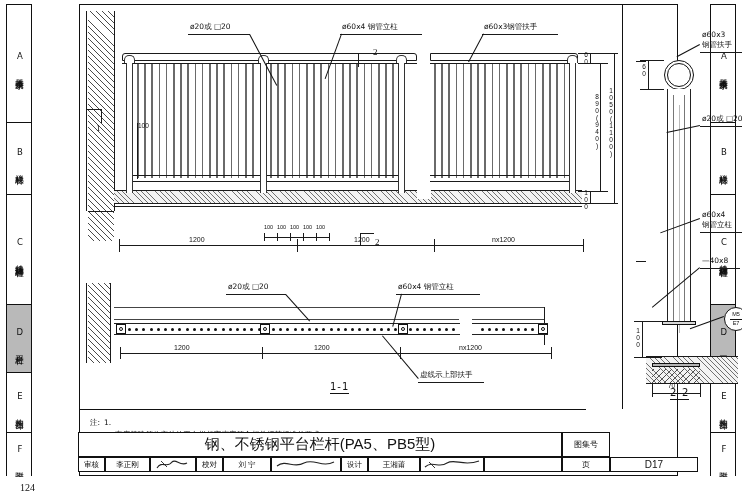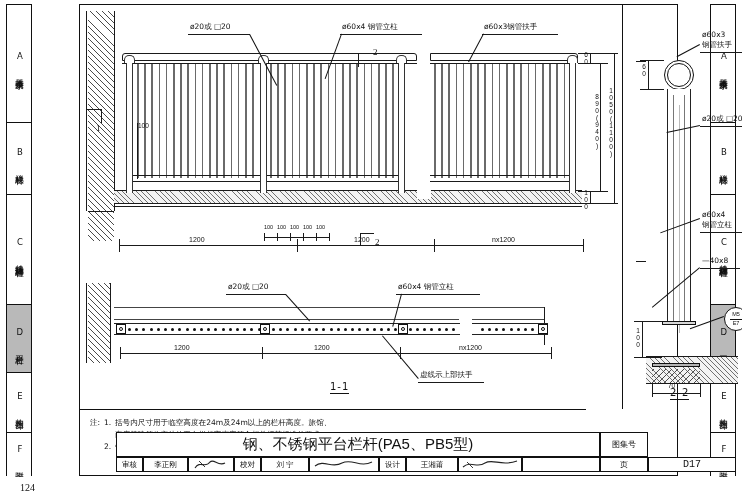--- a/index.html
+++ b/index.html
@@ -485,38 +485,37 @@
     </div>
     <div class="leader" style="left:98px;top:312px;width:36px;transform:rotate(160deg);"></div>
 
     <div class="caption small" style="left:44px;top:382px;text-align:center;">2-2</div>
   </div>
 
   <div id="notes">
       <div class="nrow">
         <span class="nlabel">注:</span>
         <span class="nnum">1.</span>
-        <span>括号内尺寸用于临空高度在24m及24m以上的栏杆高度。旅馆、</span>
       </div>
       <div class="nrow">
         <span class="nlabel"></span>
         <span class="nnum"></span>
         <span>商店等建筑临空处的平台栏杆高度应符合相关规范标准的要求。</span>
       </div>
       <div class="nrow">
         <span class="nlabel"></span>
         <span class="nnum">2.</span>
         <span>饰面做法和颜色按工程设计。</span>
       </div>
     </div>
 
   <div class="abs" style="left:546px;top:412px;width:0;height:0;"></div>
 </div>
 
-<div class="abs" id="tbwrap" style="left:78px;top:432px;width:620px;height:40px;margin-left:38px;">
+<div class="abs" id="tbwrap" style="left:78px;top:432px;width:620px;height:40px;">
   <div class="tb" style="left:0;top:0;width:484px;height:25px;font-size:15px;">钢、不锈钢平台栏杆(PA5、PB5型)</div>
   <div class="tb" style="left:484px;top:0;width:48px;height:25px;font-size:8px;">图集号</div>
 
   <div class="tb" style="left:0;top:25px;width:27px;height:15px;font-size:7.5px;">审核</div>
   <div class="tb" style="left:27px;top:25px;width:45px;height:15px;font-size:7.5px;">李正刚</div>
   <div class="tb" style="left:72px;top:25px;width:46px;height:15px;">
     <svg width="40" height="13" viewBox="0 0 40 13">
       <path d="M4 10 C9 2, 14 11, 19 4 C23 0, 27 9, 34 5" stroke="#222" stroke-width="1.1" fill="none"></path>
       <path d="M8 3 L14 9" stroke="#222" stroke-width="0.9" fill="none"></path>
     </svg>
@@ -531,16 +530,16 @@
   <div class="tb" style="left:263px;top:25px;width:27px;height:15px;font-size:7.5px;">设计</div>
   <div class="tb" style="left:290px;top:25px;width:52px;height:15px;font-size:7.5px;">王湘莆</div>
   <div class="tb" style="left:342px;top:25px;width:64px;height:15px;">
     <svg width="58" height="13" viewBox="0 0 58 13">
       <path d="M2 9 C10 2, 16 11, 24 5 C32 0, 40 9, 56 3" stroke="#222" stroke-width="1.1" fill="none"></path>
       <path d="M6 4 L12 10" stroke="#222" stroke-width="0.9" fill="none"></path>
     </svg>
   </div>
   <div class="tb" style="left:406px;top:25px;width:78px;height:15px;"></div>
   <div class="tb" style="left:484px;top:25px;width:48px;height:15px;font-size:8px;">页</div>
-  <div class="tb" style="left:532px;top:25px;width:88px;height:15px;font-family:Liberation Mono, monospace;font-size:10px;">D17</div>
+  <div class="tb" style="left:532px;top:25px;width:88px;height:15px;font-family:Liberation Sans, sans-serif;font-size:10px;">D17</div>
 </div>
 
 <div id="pageno">124</div>
 
 </body></html>

